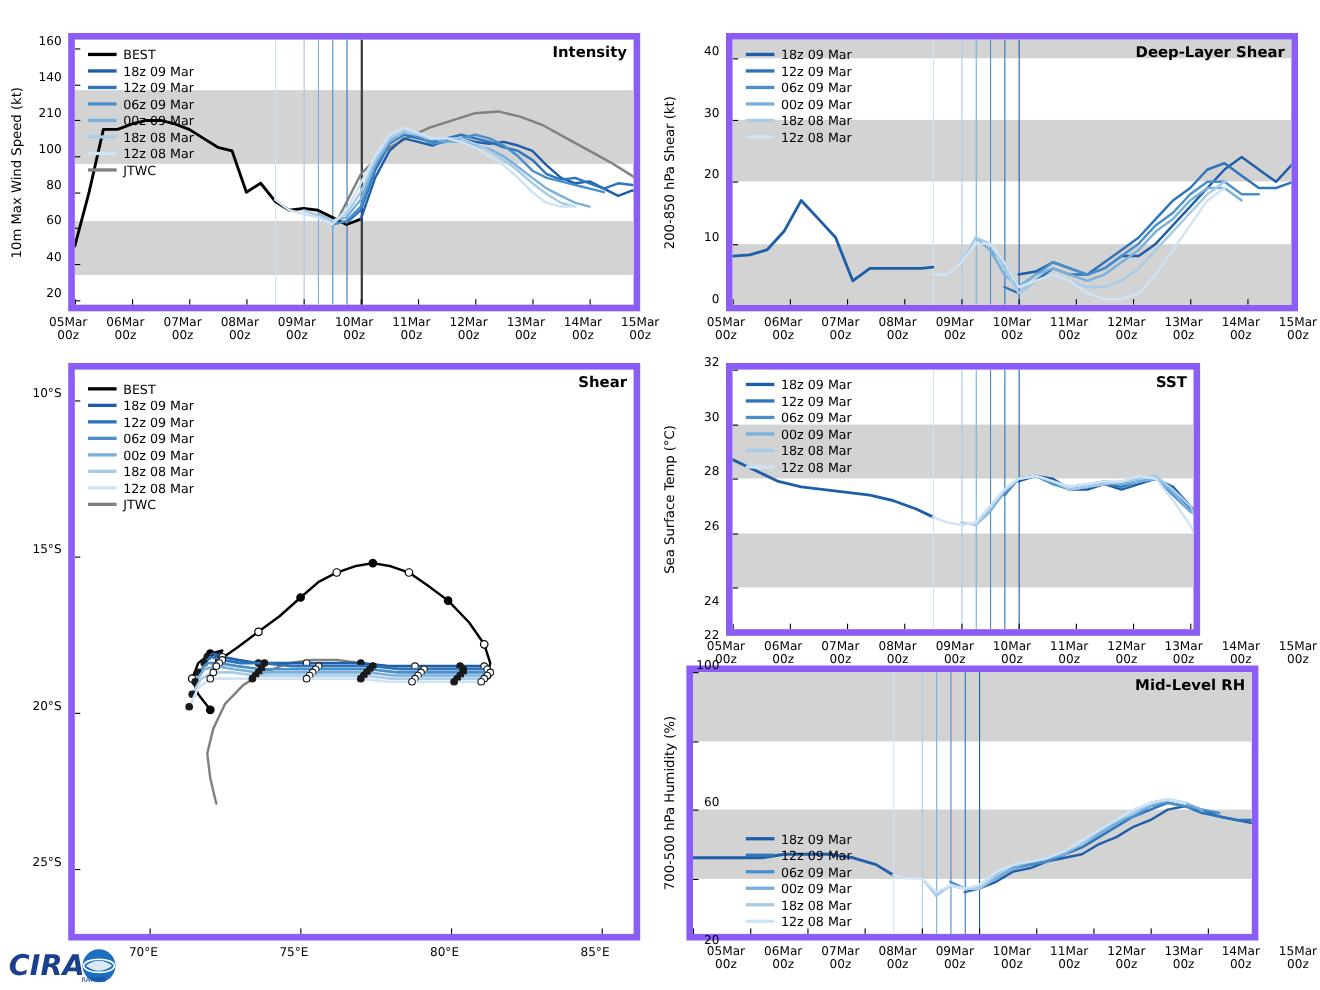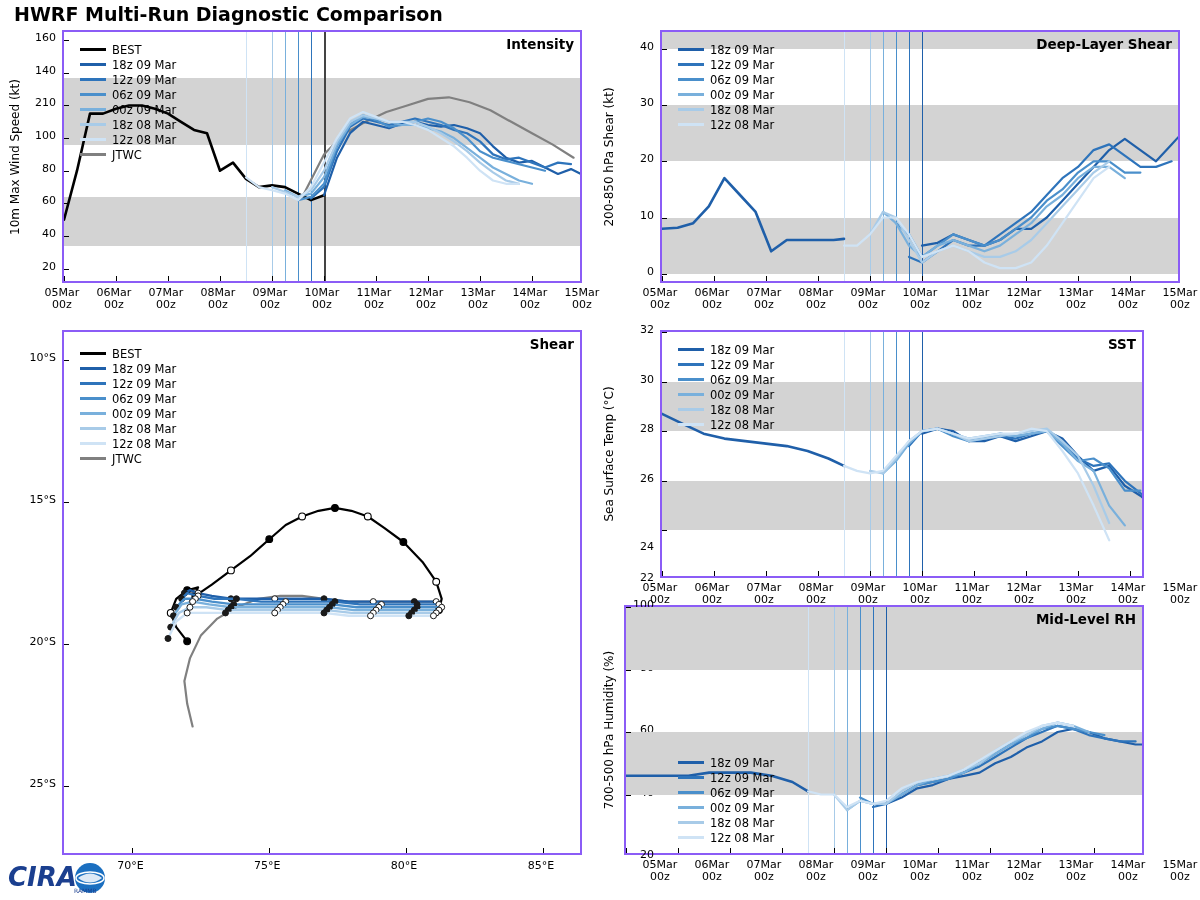--- a/index.html
+++ b/index.html
@@ -18,21 +18,21 @@
     font-size:19px; font-weight:bold; color:#000;
     letter-spacing:0px;
   }
   #title-right {
     position:absolute; right:14px; top:3px;
     font-size:19px; font-weight:bold; color:#000;
   }
   
   .panel { position:absolute; }
   .plotbox {
-    position:absolute; border:2px solid #8b5cf6; background:#fff;
+    position:absolute; border:6px solid #8b5cf6; background:#fff;
     overflow:hidden;
     padding-left:9px;
   }
   .panel-title {
     position:absolute; right:6px; top:4px;
     font-size:13.5px; font-weight:bold; color:#000;
     z-index:40;
   }
   .ylabel {
     position:absolute;
@@ -65,21 +65,20 @@
   .legend-label { font-size:11.5px; color:#000; white-space:nowrap;}
   
   #cira {
     position:absolute; left:8px; bottom:4px; width:105px; height:38px;
   }
 </style>
 </head>
 <body>
 
 <div id="header">
-  <div id="title-left">HWRF Multi-Run Diagnostic Comparison</div>
 </div>
 
 <div class="panel" id="panel-intensity">
   <div class="ylabel" id="ylab-intensity" style="left: 22px; top: 156.5px; transform: rotate(-90deg) translate(-50%, -100%);">10m Max Wind Speed (kt)</div>
   <div class="plotbox" id="box-intensity" style="left: 62px; top: 30px; width: 520px; height: 253px;">
     <div class="panel-title">Intensity</div>
   <div class="band" style="top: 164.858px; height: 48.9677px;"></div>
       <div class="band" style="top: 45.7032px; height: 66.9226px;"></div>
       <div class="vline" style="left: 182px; background: rgb(207, 227, 245); width: 1px;"></div>
       <div class="vline" style="left: 208px; background: rgb(168, 203, 232); width: 1px;"></div>
@@ -239,21 +238,21 @@
       <div class="tick-x" style="left: 260px; bottom: 0px; height: 5px;"></div>
       <div class="tick-x" style="left: 312px; bottom: 0px; height: 5px;"></div>
       <div class="tick-x" style="left: 364px; bottom: 0px; height: 5px;"></div>
       <div class="tick-x" style="left: 416px; bottom: 0px; height: 5px;"></div>
       <div class="tick-x" style="left: 468px; bottom: 0px; height: 5px;"></div>
     </div>
 </div>
 
 <div class="panel" id="panel-sst">
   <div class="ylabel" id="ylab-sst" style="left: 616px; top: 454px; transform: rotate(-90deg) translate(-50%, -100%);">Sea Surface Temp (°C)</div>
-  <div class="plotbox" id="box-sst" style="left: 660px; top: 330px; width: 484px; height: 248px;">
+  <div class="plotbox" id="box-sst" style="left: 660px; top: 330px; width: 431px; height: 248px;">
     <div class="panel-title">SST</div>
   <div class="band" style="top: 148.8px; height: 49.6px;"></div>
       <div class="band" style="top: 49.6px; height: 49.6px;"></div>
       <div class="vline" style="left: 182px; background: rgb(207, 227, 245); width: 1px;"></div>
       <div class="vline" style="left: 208px; background: rgb(168, 203, 232); width: 1px;"></div>
       <div class="vline" style="left: 221px; background: rgb(121, 176, 220); width: 1px;"></div>
       <div class="vline" style="left: 234px; background: rgb(74, 143, 203); width: 1px;"></div>
       <div class="vline" style="left: 247px; background: rgb(46, 116, 187); width: 1px;"></div>
       <div class="vline" style="left: 260px; background: rgb(31, 95, 169); width: 1px;"></div>
       <svg class="series" width="520" height="248">

